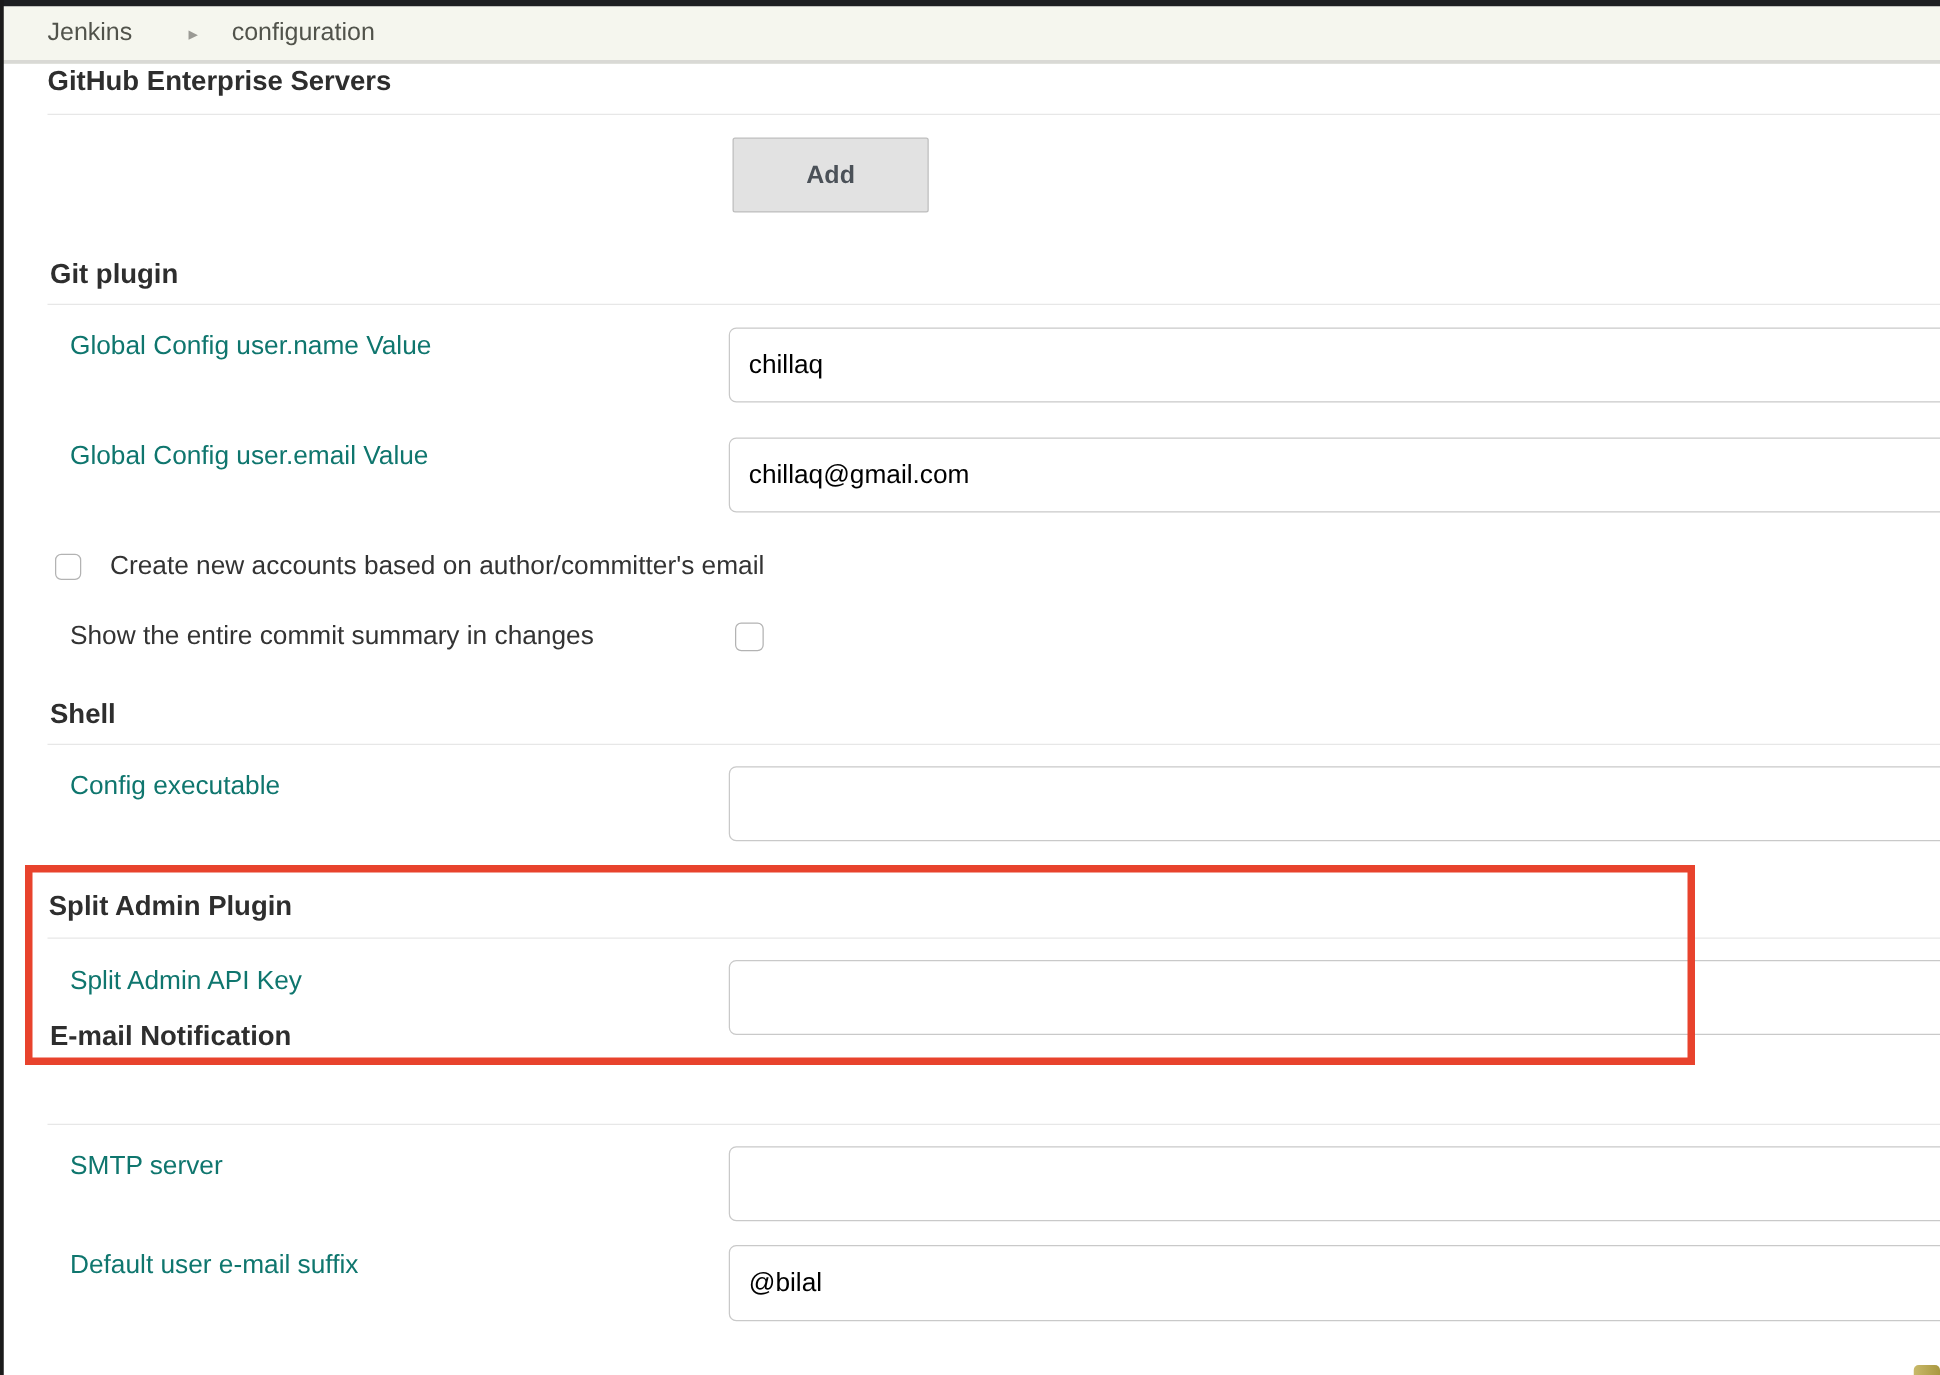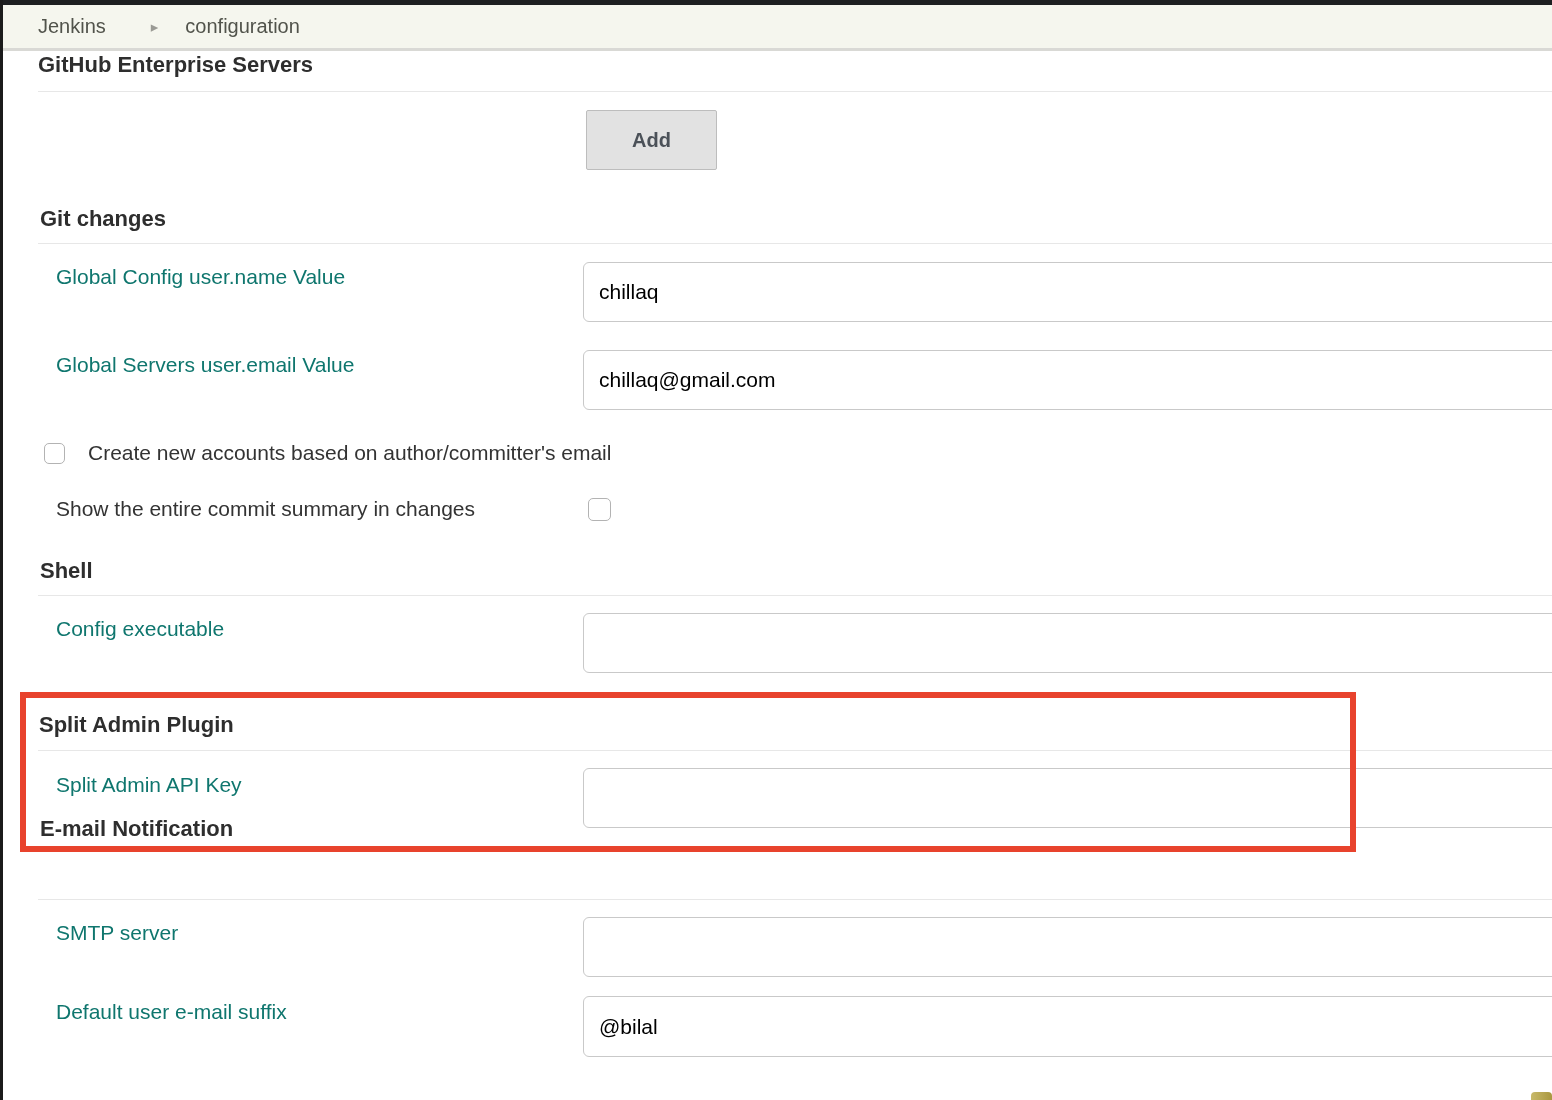--- a/index.html
+++ b/index.html
@@ -62,21 +62,21 @@
     border: 1px solid #c9c9c9;
     border-radius: 6px;
     background: #fff;
     font-family: "Liberation Sans", sans-serif;
     font-size: 21px; color: #000;
     padding: 0 15px;
     outline: none;
   }
   .add-btn {
     position: absolute; left: 586px; top: 110px;
-    width: 131px; height: 60px;
+    width: 157px; height: 60px;
     background: #e2e2e2;
     border: 1px solid #bdbdbd;
     border-radius: 2px;
     font-family: "Liberation Sans", sans-serif;
     font-size: 20px; font-weight: bold; color: #4b5158;
     cursor: pointer;
   }
   .checkbox {
     position: absolute;
     appearance: none; -webkit-appearance: none;
@@ -116,27 +116,27 @@
 <div class="breadcrumb-bar">
   <span class="crumb">Jenkins</span>
   <span class="crumb-sep">▸</span>
   <span class="crumb">configuration</span>
 </div>
 
 <div class="section-title" style="top:52px; left:38px;">GitHub Enterprise Servers</div>
 <div class="section-rule" style="top:91px;"></div>
 <button class="add-btn">Add</button>
 
-<div class="section-title" style="top:206px;">Git changes</div>
+<div class="section-title" style="top:206px;">Git plugin</div>
 <div class="section-rule" style="top:243px;"></div>
 
 <div class="field-label" style="top:265px;">Global Config user.name Value</div>
 <input class="text-input" style="top: 262px;" type="text" value="chillaq">
 
-<div class="field-label" style="top:353px;">Global Servers user.email Value</div>
+<div class="field-label" style="top:353px;">Global Config user.email Value</div>
 <input class="text-input" style="top: 350px;" type="text" value="chillaq@gmail.com">
 
 <input type="checkbox" class="checkbox" style="left: 44px; top: 443px;">
 <div class="checkbox-label" style="left:88px; top:441px;">Create new accounts based on author/committer's email</div>
 
 <div class="checkbox-label" style="left:56px; top:497px;">Show the entire commit summary in changes</div>
 <input type="checkbox" class="checkbox" style="left: 588px; top: 498px; width: 23px; height: 23px;">
 
 <div class="section-title" style="top:558px;">Shell</div>
 <div class="section-rule" style="top:595px;"></div>

